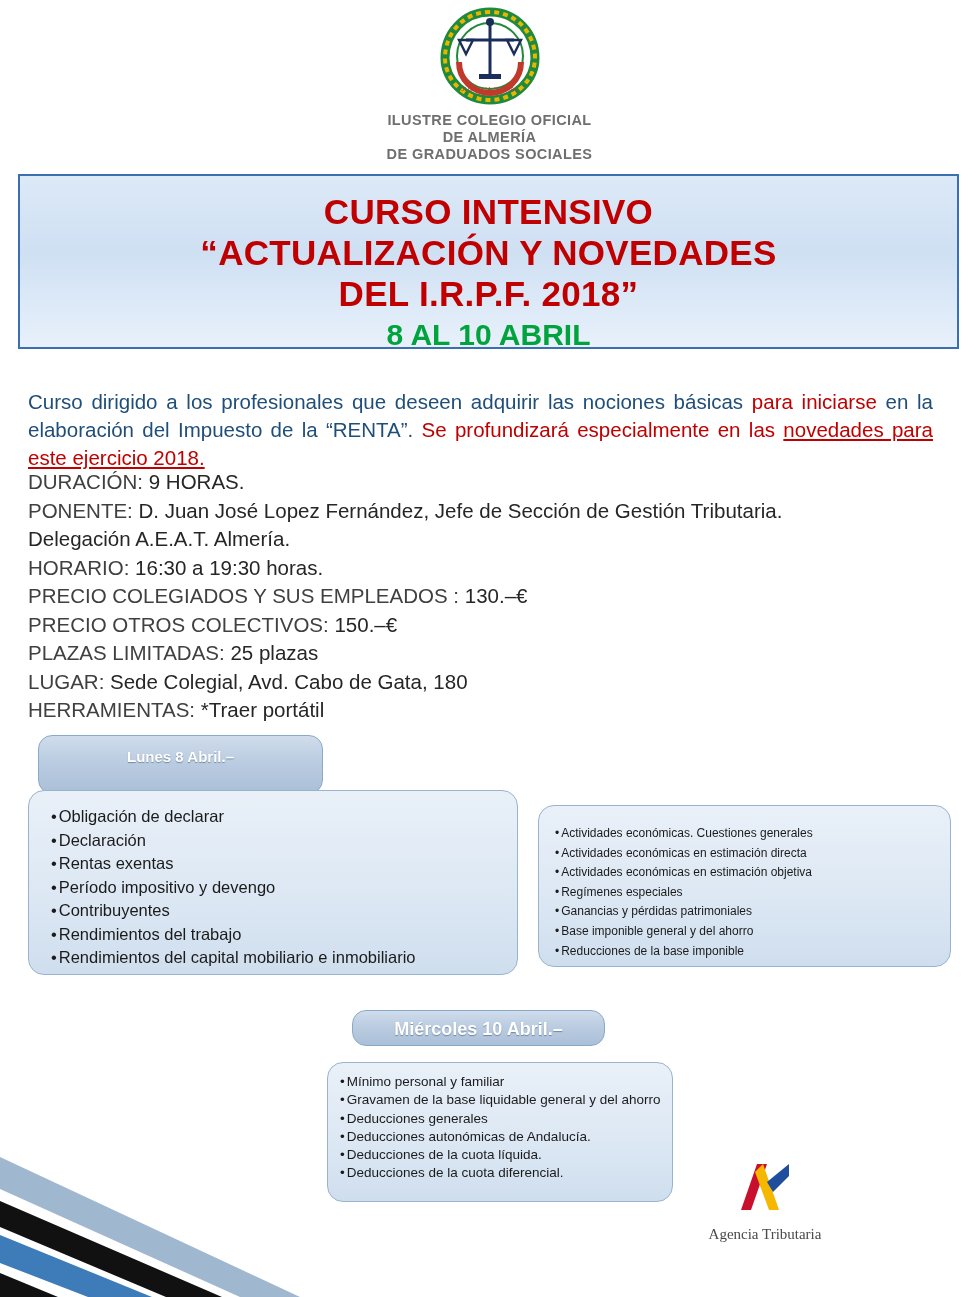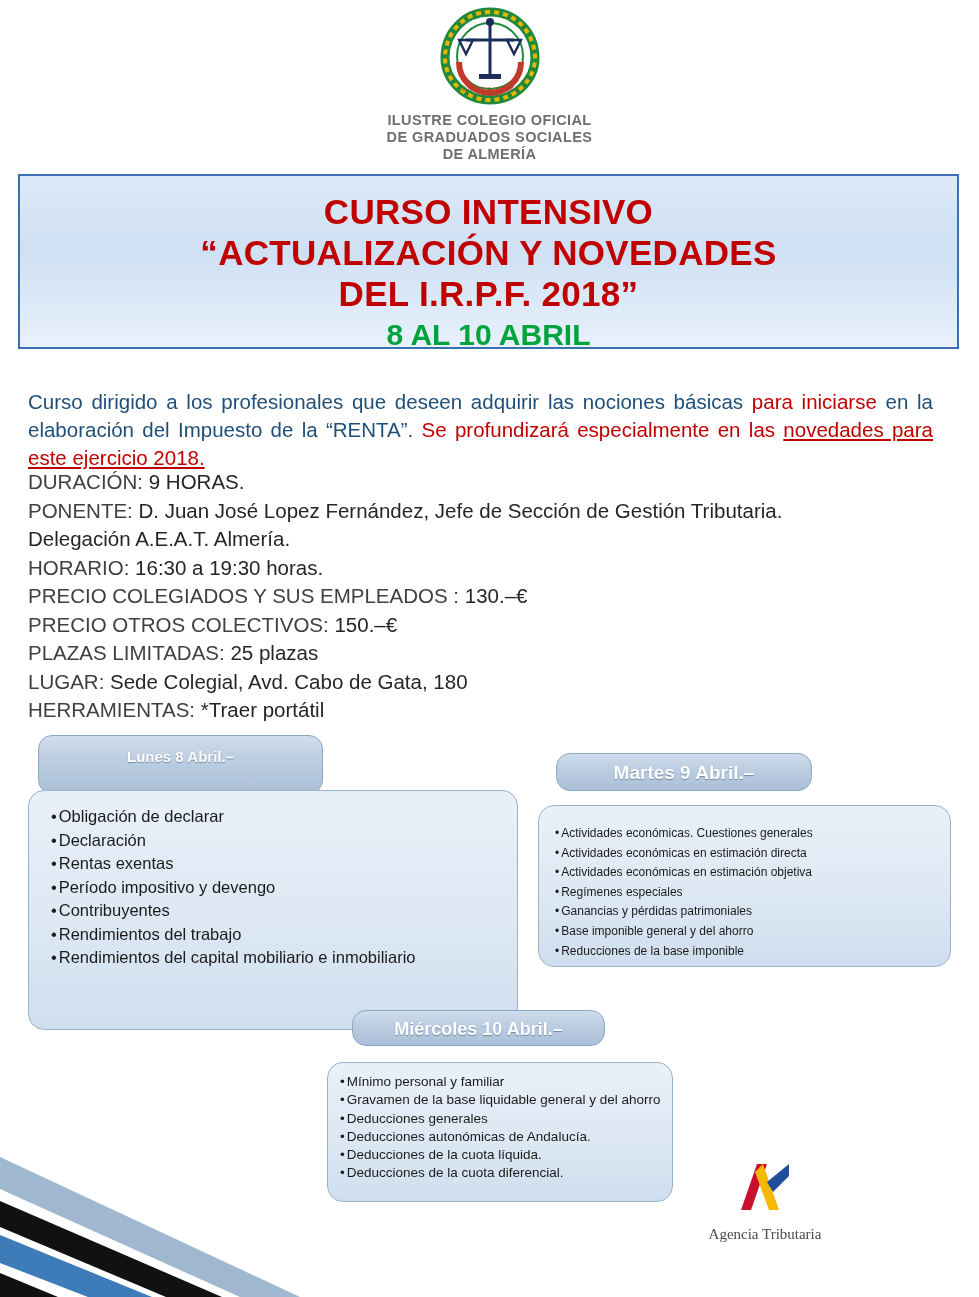--- a/index.html
+++ b/index.html
@@ -128,21 +128,21 @@
   .day-body li {
     white-space: nowrap;
   }
   .day-body li::before {
     content: "\2022";
     margin-right: 2px;
   }
 
   
   #mon-head { left: 38px; top: 735px; width: 285px; height: 59px; font-size: 15px; line-height: 42px; }
-  #mon-body { left: 28px; top: 790px; width: 490px; height: 240px; padding: 14px 0 0 22px; font-size: 16.5px; line-height: 23.5px; }
+  #mon-body { left: 28px; top: 790px; width: 490px; height: 185px; padding: 14px 0 0 22px; font-size: 16.5px; line-height: 23.5px; }
 
   
   #tue-head { left: 556px; top: 753px; width: 256px; height: 38px; font-size: 19px; line-height: 38px; }
   #tue-body { left: 538px; top: 805px; width: 413px; height: 162px; padding: 18px 0 0 16px; font-size: 12px; line-height: 19.6px; }
 
   
   #wed-head { left: 352px; top: 1010px; width: 253px; height: 36px; font-size: 18px; line-height: 36px; }
   #wed-body { left: 327px; top: 1062px; width: 346px; height: 140px; padding: 10px 0 0 12px; font-size: 13.5px; line-height: 18.3px; }
   #wed-body li { white-space: normal; }
 
@@ -192,22 +192,22 @@
         <path d="M24 34 L31 48 L38 34 Z" fill="none" stroke="#1b2d5b" stroke-width="2.4"></path>
         <path d="M72 34 L79 48 L86 34 Z" fill="none" stroke="#1b2d5b" stroke-width="2.4"></path>
         <circle cx="55" cy="16" r="4" fill="#1b2d5b"></circle>
         <rect x="44" y="68" width="22" height="5" fill="#1b2d5b"></rect>
 
         <text x="55" y="85" font-family="Liberation Sans, sans-serif" font-size="6" fill="#c0392b" text-anchor="middle" letter-spacing="0.5">JUSTICIA SOCIAL</text>
       </svg>
     </div>
     <div class="org-name">
       <div>ILUSTRE COLEGIO OFICIAL</div>
+      <div>DE ALMERÍA</div>
       <div>DE GRADUADOS SOCIALES</div>
-      <div>DE ALMERÍA</div>
     </div>
   </div>
 
   <div class="title-box">
     <div class="title-main">
       <div>CURSO INTENSIVO</div>
       <div>“ACTUALIZACIÓN Y NOVEDADES</div>
       <div>DEL I.R.P.F. 2018”</div>
     </div>
     <div class="title-sub">8 AL 10 ABRIL</div>
@@ -235,21 +235,20 @@
       <li>Obligación de declarar</li>
       <li>Declaración</li>
       <li>Rentas exentas</li>
       <li>Período impositivo y devengo</li>
       <li>Contribuyentes</li>
       <li>Rendimientos del trabajo</li>
       <li>Rendimientos del capital mobiliario e inmobiliario</li>
     </ul>
   </div>
 
-  <div class="day-header" id="tue-head">Martes 9 Abril.–</div>
   <div class="day-body" id="tue-body">
     <ul>
       <li>Actividades económicas. Cuestiones generales</li>
       <li>Actividades económicas en estimación directa</li>
       <li>Actividades económicas en estimación objetiva</li>
       <li>Regímenes especiales</li>
       <li>Ganancias y pérdidas patrimoniales</li>
       <li>Base imponible general y del ahorro</li>
       <li>Reducciones de la base imponible</li>
     </ul>

